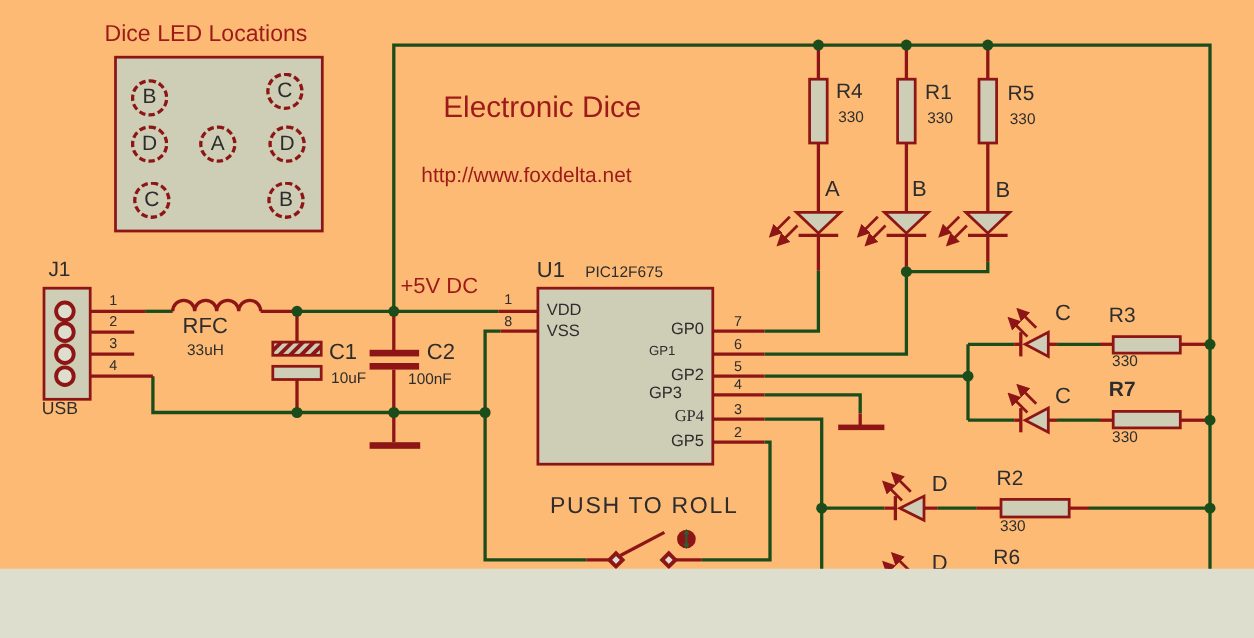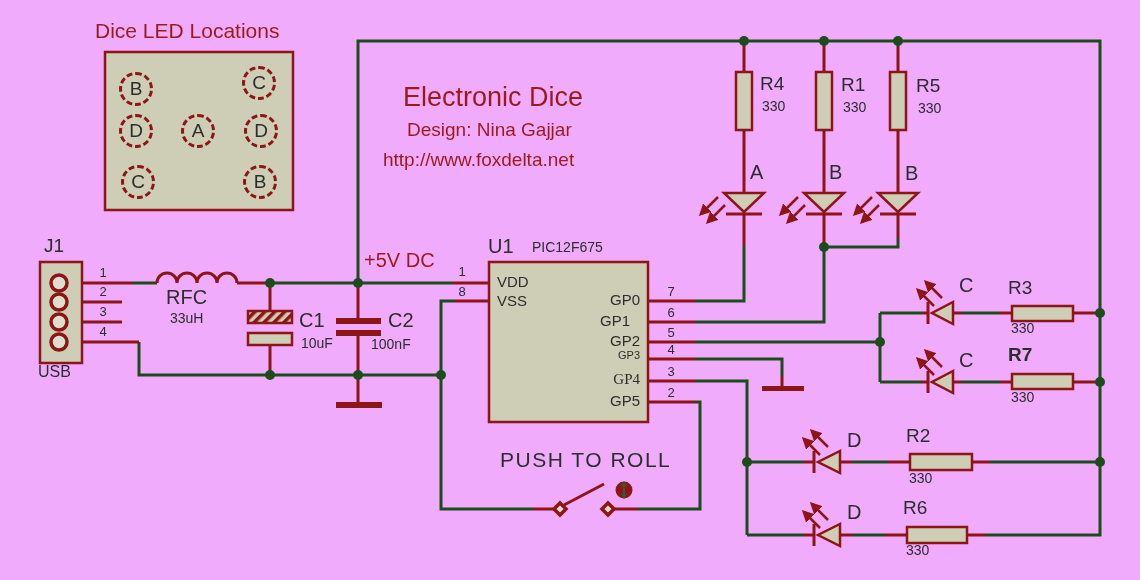--- a/index.html
+++ b/index.html
@@ -1,17 +1,17 @@
 <!DOCTYPE html>
 <html><head>
 <meta charset="utf-8">
 <style>
   html,body{margin:0;padding:0;}
   body{background:#dedecf;font-family:"Liberation Sans",sans-serif;}
-  .stage{position:relative;width:1140px;height:580px;background:#f0abfc;overflow:hidden;}
+  .stage{position:relative;width:1140px;height:517px;background:#fdba74;overflow:hidden;}
   .stage svg{position:absolute;left:0;top:0;}
   .t{position:absolute;color:#2d2d2d;white-space:nowrap;line-height:1.05;font-family:"Liberation Sans",sans-serif;}
   .tr{color:#9c1a1a;}
   .tc{text-align:center;}
   .gw{stroke:#1b4d1b;stroke-width:3;fill:none;}
   .rw{stroke:#8d1515;stroke-width:3;fill:none;}
   .rw2{stroke:#8d1515;stroke-width:2.5;fill:none;}
   .shape{fill:#cecdb6;stroke:#8d1515;stroke-width:2.5;}
   .mfill{fill:#8d1515;stroke:none;}
   .pin{fill:#dedecf;stroke:#8d1515;stroke-width:3.5;}
@@ -240,21 +240,20 @@
 <div class="t tr" style="left:95px;top:20px;font-size:21px;">Dice LED Locations</div>
 <div class="dice-circle" style="left:119px;top:72px;">B</div>
 <div class="dice-circle" style="left:242px;top:66px;">C</div>
 <div class="dice-circle" style="left:119px;top:114px;">D</div>
 <div class="dice-circle" style="left:181px;top:114px;">A</div>
 <div class="dice-circle" style="left:244px;top:114px;">D</div>
 <div class="dice-circle" style="left:121px;top:165px;">C</div>
 <div class="dice-circle" style="left:243px;top:165px;">B</div>
 
 <div class="t tr" style="left:403px;top:83px;font-size:27px;">Electronic Dice</div>
-<div class="t tr" style="left:407px;top:120px;font-size:19px;">Design: Nina Gajjar</div>
 <div class="t tr" style="left:383px;top:150px;font-size:19px;">http://www.foxdelta.net</div>
 
 <div class="t" style="left:44px;top:236px;font-size:19px;">J1</div>
 <div class="t" style="left:38px;top:364px;font-size:16px;">USB</div>
 <div class="t tc" style="left:97px;top:266px;width:12px;font-size:13px;">1</div>
 <div class="t tc" style="left:97px;top:285px;width:12px;font-size:13px;">2</div>
 <div class="t tc" style="left:97px;top:305px;width:12px;font-size:13px;">3</div>
 <div class="t tc" style="left:97px;top:325px;width:12px;font-size:13px;">4</div>
 
 <div class="t" style="left:166px;top:287px;font-size:20px;">RFC</div>
@@ -266,23 +265,23 @@
 <div class="t tr" style="left:364px;top:250px;font-size:20px;">+5V DC</div>
 
 <div class="t" style="left:488px;top:236px;font-size:20px;">U1</div>
 <div class="t" style="left:532px;top:240px;font-size:14px;">PIC12F675</div>
 <div class="t tc" style="left:456px;top:265px;width:12px;font-size:13px;">1</div>
 <div class="t tc" style="left:456px;top:285px;width:12px;font-size:13px;">8</div>
 <div class="t" style="left:497px;top:274px;font-size:15px;">VDD</div>
 <div class="t" style="left:497px;top:293px;font-size:15px;">VSS</div>
 
 <div class="t" style="left:590px;top:292px;width:50px;text-align:right;font-size:15px;">GP0</div>
-<div class="t" style="left:590px;top:313px;width:50px;text-align:center;font-size:15px;">GP1</div>
+<div class="t" style="left:590px;top:313px;width:50px;text-align:left;font-size:12px;">GP1</div>
 <div class="t" style="left:590px;top:333px;width:50px;text-align:right;font-size:15px;">GP2</div>
-<div class="t" style="left:590px;top:350px;width:50px;text-align:right;font-size:11px;">GP3</div>
+<div class="t" style="left:590px;top:350px;width:50px;text-align:left;font-size:15px;">GP3</div>
 <div class="t" style="left:590px;top:372px;width:50px;text-align:right;font-size:15px;font-family:Liberation Serif, serif;">GP4</div>
 <div class="t" style="left:590px;top:393px;width:50px;text-align:right;font-size:15px;">GP5</div>
 
 <div class="t tc" style="left:665px;top:285px;width:12px;font-size:13px;">7</div>
 <div class="t tc" style="left:665px;top:306px;width:12px;font-size:13px;">6</div>
 <div class="t tc" style="left:665px;top:326px;width:12px;font-size:13px;">5</div>
 <div class="t tc" style="left:665px;top:343px;width:12px;font-size:13px;">4</div>
 <div class="t tc" style="left:665px;top:365px;width:12px;font-size:13px;">3</div>
 <div class="t tc" style="left:665px;top:386px;width:12px;font-size:13px;">2</div>
 

